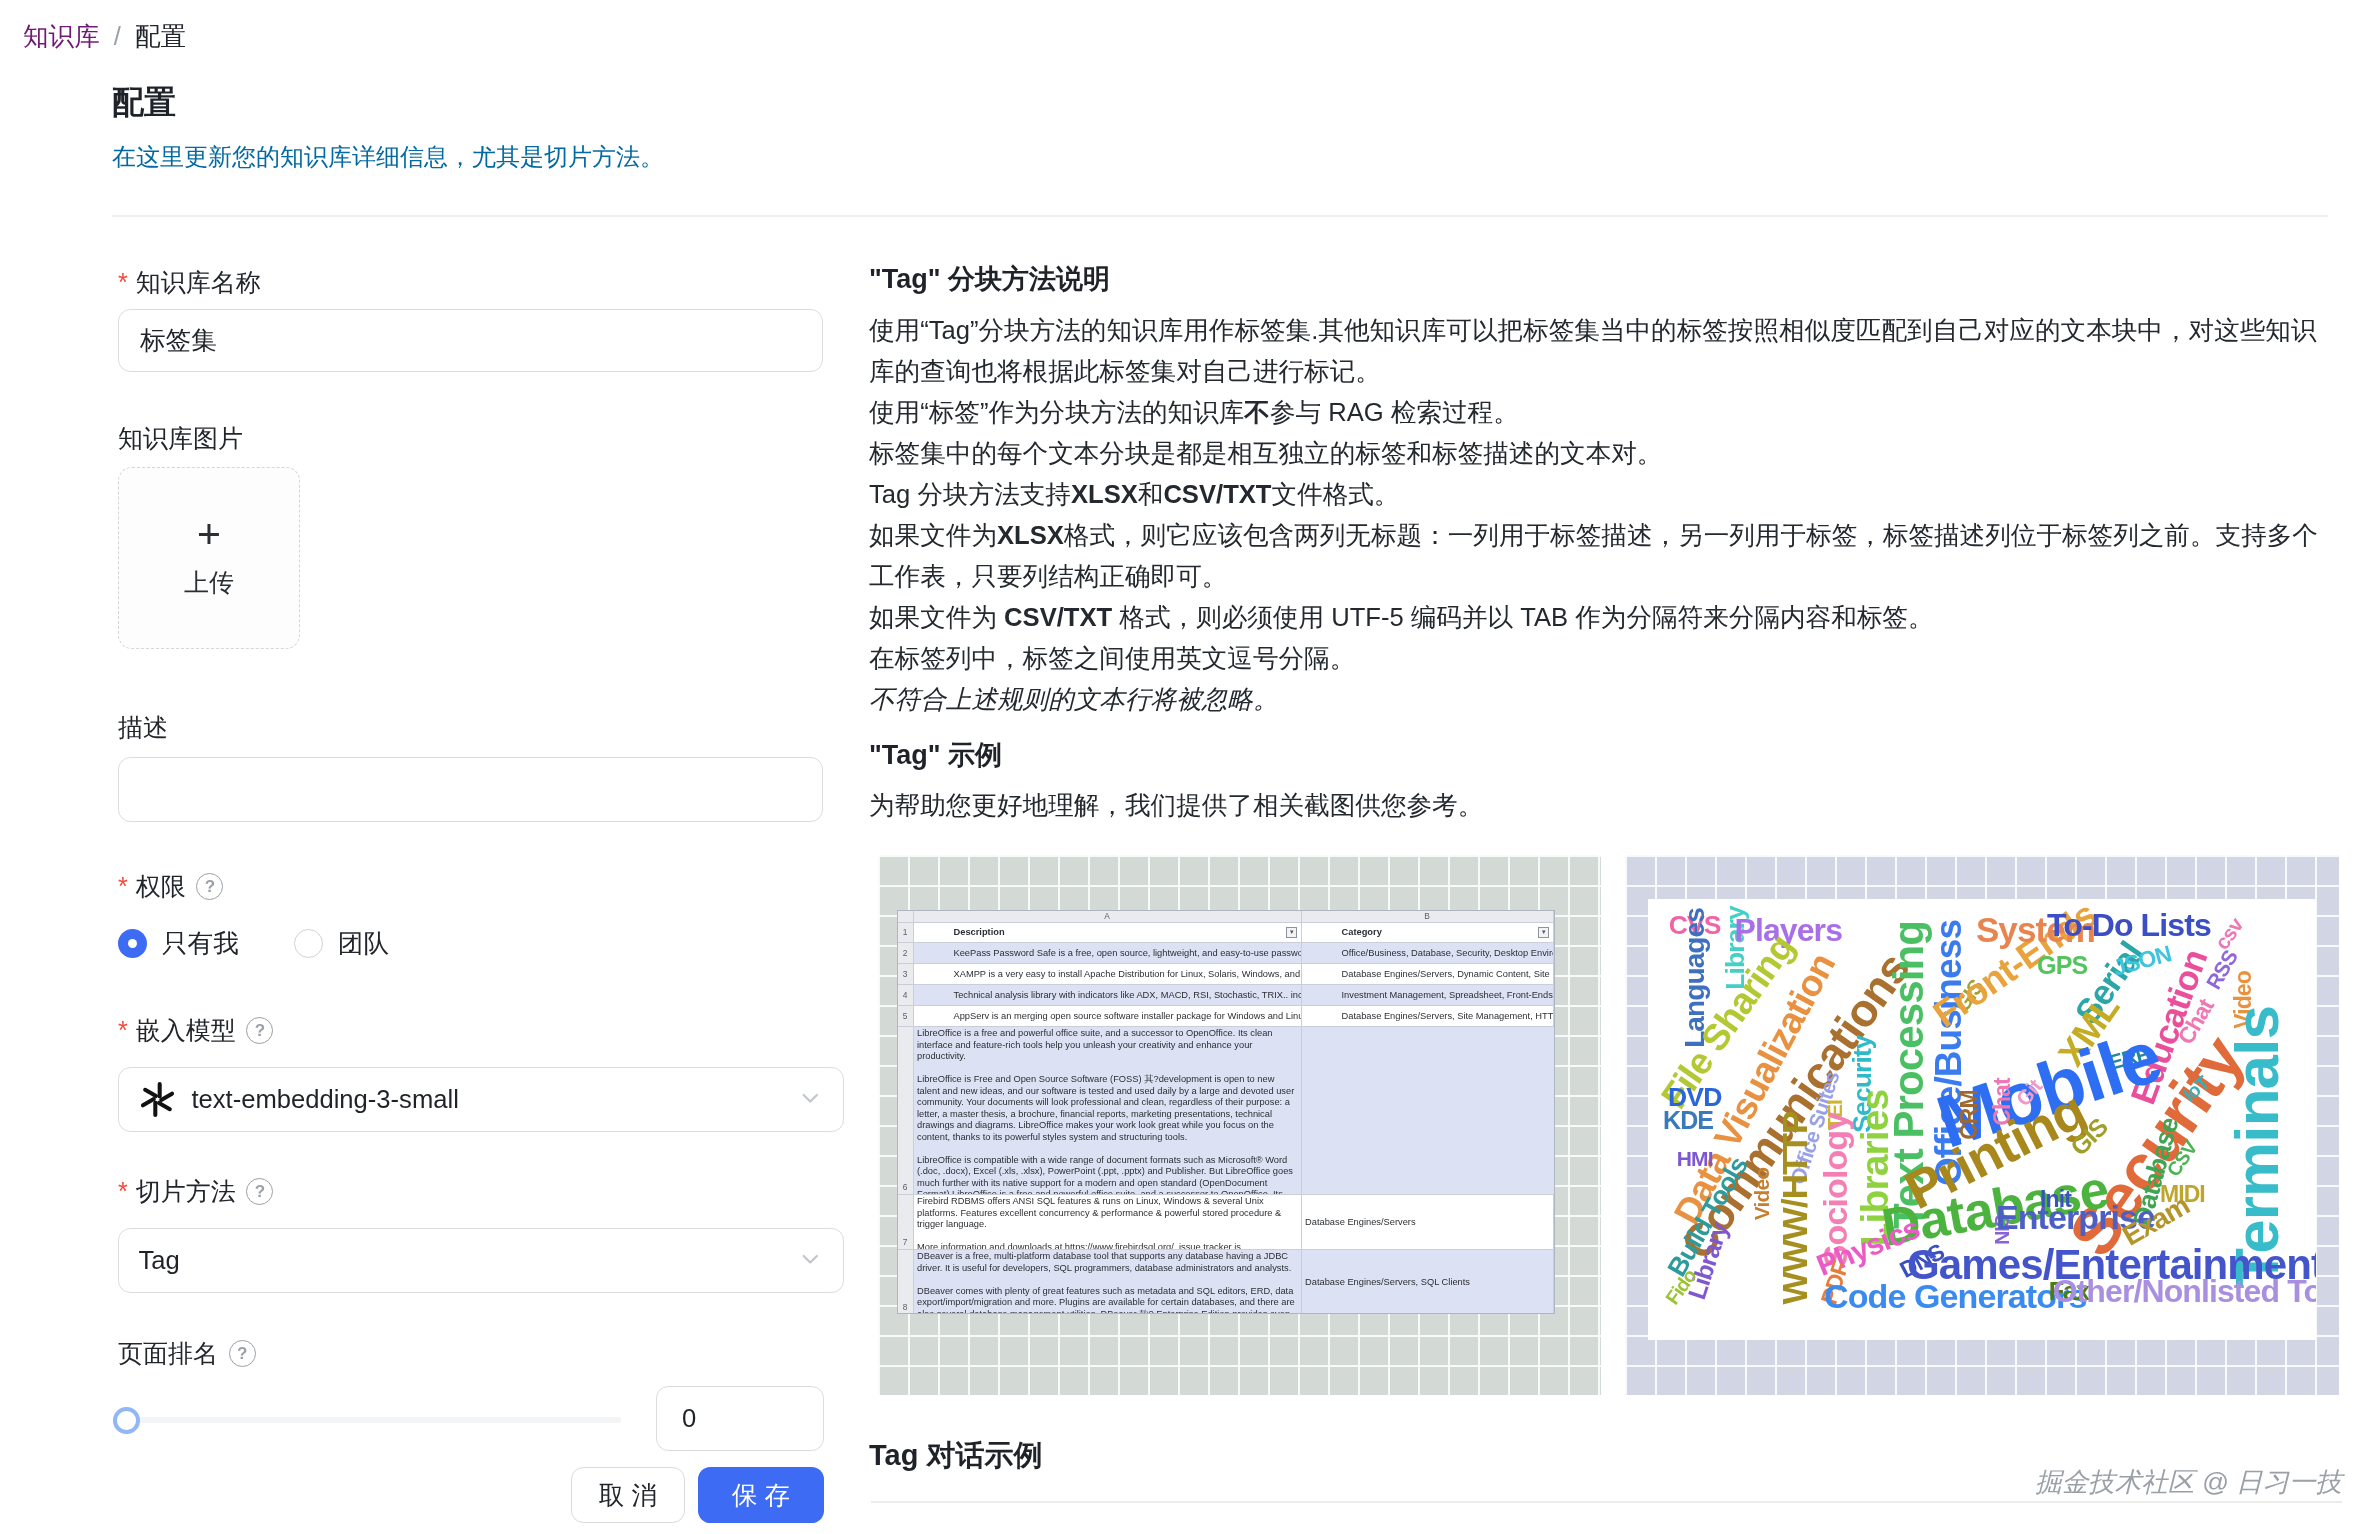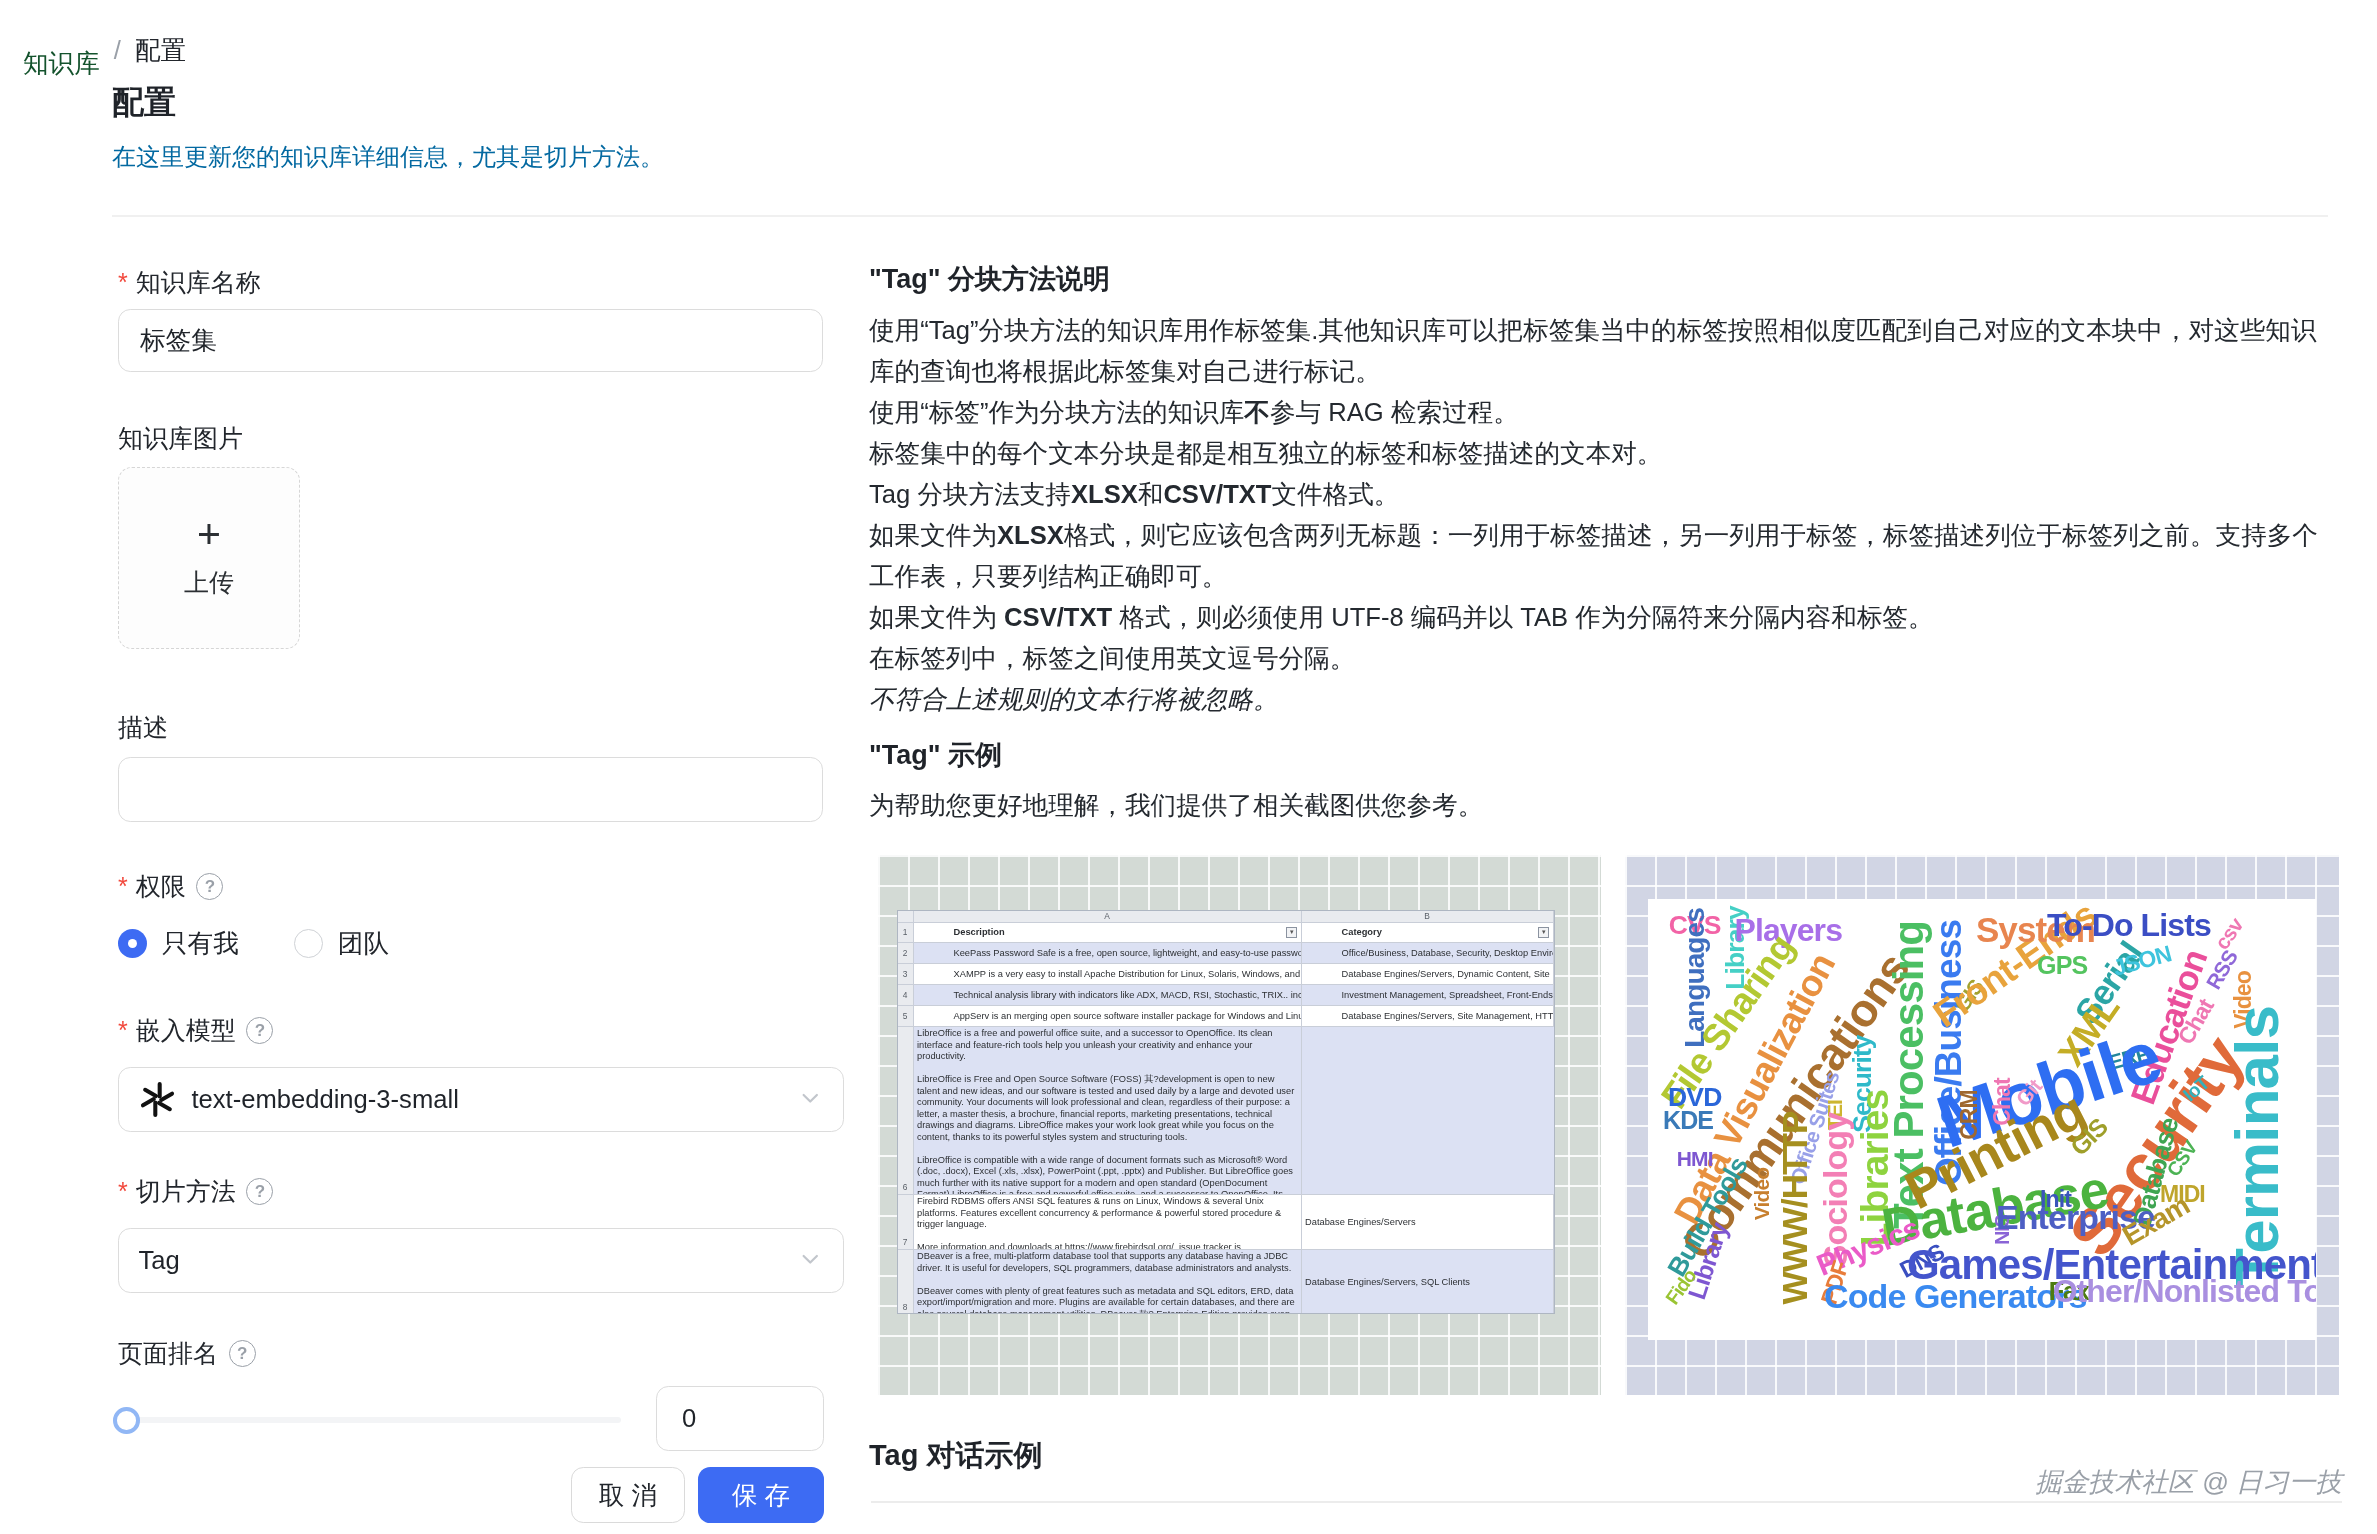--- a/index.html
+++ b/index.html
@@ -2,21 +2,21 @@
 <html style="font-size:14px"><head>
 <meta charset="utf-8">
 <style>
   * { box-sizing: border-box; }
   html,body { margin:0; padding:0; background:#fff; }
   body { font-family:"Liberation Sans","DejaVu Sans",sans-serif; color:#22262c; }
   #stage { position:relative; width:2377px; height:1534px; background:#fff; overflow:hidden; }
 
   
   .breadcrumb { position:absolute; left:23px; top:19.4px; font-size:25.6px; display:flex; align-items:center; }
-  .bc-parent { color:#14532d; cursor:pointer;margin-top:27px; }
+  .bc-parent { color:#701a75; cursor:pointer; }
   .bc-sep { color:#9aa0a8; margin:0 14px; }
   .bc-current { color:#22262c; }
   .page-title { position:absolute; left:112px; top:81px; font-size:32px; font-weight:700; color:#1f2329; }
   .page-subtitle { position:absolute; left:112px; top:141px; font-size:24px; color:#0369a1; }
   .top-divider { position:absolute; left:112px; top:215px; width:2216px; height:1.8px; background:#f0f0f0; }
 
   
   .f-label { position:absolute; left:118px; display:flex; align-items:center; font-size:25px; color:#22262c; }
   .req { color:#f2493d; margin-right:8px; font-size:25px; }
   .qicon { display:inline-flex; width:27px; height:27px; border:1.8px solid #9aa0a8; border-radius:50%;
@@ -206,21 +206,21 @@
   <button class="btn btn-cancel">取 消</button>
   <button class="btn btn-save">保 存</button>
 
   <div class="doc-h" style="top:261px">"Tag" 分块方法说明</div>
   <div class="doc-paragraphs">
       <p class="doc-p"><span>使用“Tag”分块方法的知识库用作标签集.其他知识库可以把标签集当中的标签按照相似度匹配到自己对应的文本块中，对这些知识库的查询也将根据此标签集对自己进行标记。</span></p>
       <p class="doc-p"><span>使用“标签”作为分块方法的知识库</span><span class="b">不</span><span>参与 RAG 检索过程。</span></p>
       <p class="doc-p"><span>标签集中的每个文本分块是都是相互独立的标签和标签描述的文本对。</span></p>
       <p class="doc-p"><span>Tag 分块方法支持</span><span class="b">XLSX</span><span>和</span><span class="b">CSV/TXT</span><span>文件格式。</span></p>
       <p class="doc-p"><span>如果文件为</span><span class="b">XLSX</span><span>格式，则它应该包含两列无标题：一列用于标签描述，另一列用于标签，标签描述列位于标签列之前。支持多个工作表，只要列结构正确即可。</span></p>
-      <p class="doc-p"><span>如果文件为 </span><span class="b">CSV/TXT</span><span> 格式，则必须使用 UTF-8 编码并以 TAB 作为分隔符来分隔内容和标签。</span></p>
+      <p class="doc-p"><span>如果文件为 </span><span class="b">CSV/TXT</span><span> 格式，则必须使用 UTF-5 编码并以 TAB 作为分隔符来分隔内容和标签。</span></p>
       <p class="doc-p"><span>在标签列中，标签之间使用英文逗号分隔。</span></p>
       <p class="doc-p"><span class="i">不符合上述规则的文本行将被忽略。</span></p>
     </div>
 
   <div class="doc-h" style="top:737px">"Tag" 示例</div>
   <div class="doc-hint">为帮助您更好地理解，我们提供了相关截图供您参考。</div>
 
   <div class="example-card" id="sheet-card">
     <div class="sheet">
         <div class="sl-row">

